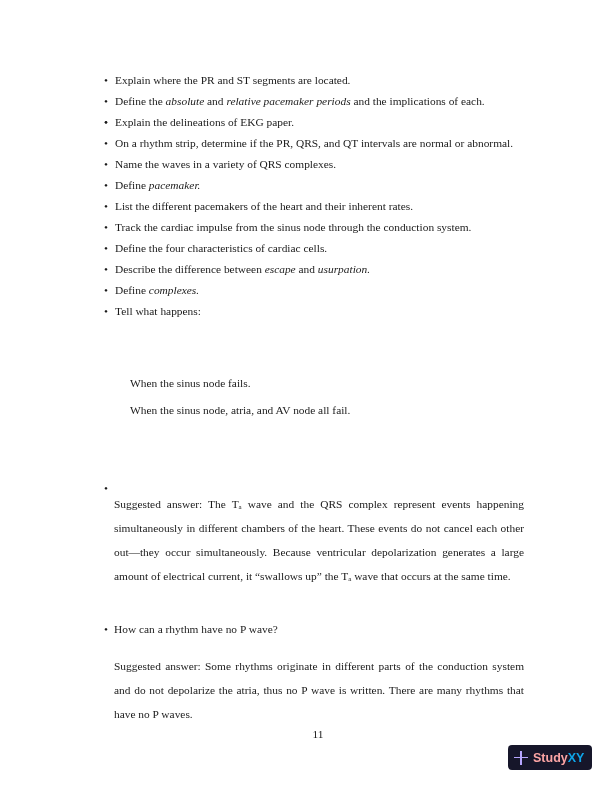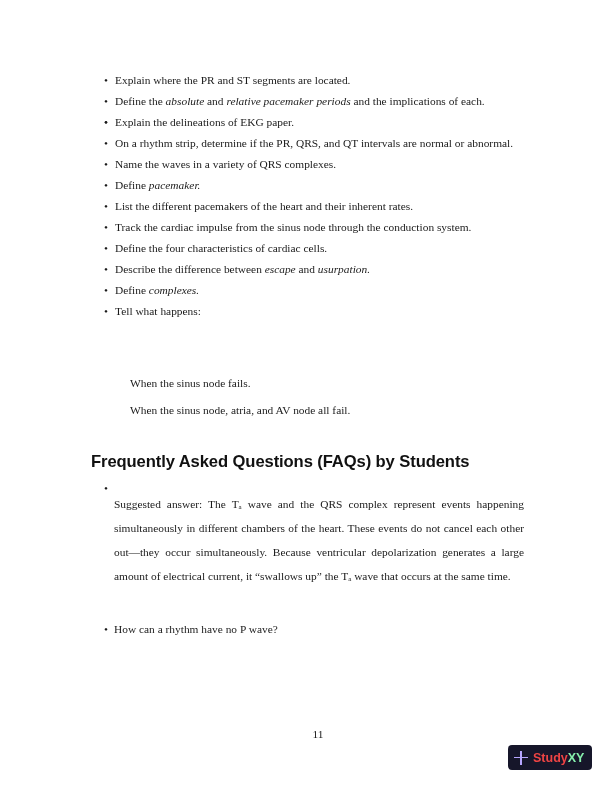--- a/index.html
+++ b/index.html
@@ -32,22 +32,22 @@
     .page-number { position: absolute; left: 12px; width: 612px; top: 728px; text-align: center; font-size: 11.4px; }
     .badge {
       position: absolute; left: 508px; top: 745px; width: 84px; height: 25px;
       background: #16162a; border-radius: 4px; display: flex; align-items: center;
       font-family: "Liberation Sans", sans-serif; font-weight: bold; font-size: 12.5px;
     }
     .badge .plus { width: 14px; height: 14px; margin-left: 6px; margin-right: 5px; position: relative; }
     .badge .plus::before, .badge .plus::after { content: ""; position: absolute; background: #b7a6ff; }
     .badge .plus::before { left: 6px; top: 0; width: 1.6px; height: 14px; }
     .badge .plus::after { left: 0; top: 6px; width: 14px; height: 1.6px; }
-    .badge .study { color: #ef4444; }
-    .badge .xy { color: #86efac; }
+    .badge .study { color: #fca5a5; }
+    .badge .xy { color: #0ea5e9; }
     em { font-style: italic; }
   </style>
 </head>
 <body>
 
 <div class="page">
   <ul class="obj-list" id="obj-list">
       <li class="obj-item"><span class="bullet">•</span><span><span>Explain where the PR and ST segments are located.</span></span></li>
       <li class="obj-item"><span class="bullet">•</span><span><span>Define the </span><em>absolute</em><span> and </span><em>relative pacemaker periods</em><span> and the implications of each.</span></span></li>
       <li class="obj-item"><span class="bullet">•</span></li>
@@ -61,29 +61,29 @@
       <li class="obj-item"><span class="bullet">•</span><span><span>Describe the difference between </span><em>escape</em><span> and </span><em>usurpation.</em></span></li>
       <li class="obj-item"><span class="bullet">•</span><span><span>Define </span><em>complexes.</em></span></li>
       <li class="obj-item"><span class="bullet">•</span><span><span>Tell what happens:</span></span></li>
     </ul>
 
   <ul class="sub-list">
     <li class="sub-item">When the sinus node fails.</li>
     <li class="sub-item">When the sinus node, atria, and AV node all fail.</li>
   </ul>
 
-  <h2 class="faq-heading">Frequently Asked Questions (FAQs) by Students</h2>
 
   <div class="faq" style="top:478px;">
     <div class="faq-q"><span class="bullet">•</span></div>
     <div class="faq-a"><span>Suggested answer: The T</span><sub class="s">a</sub><span> wave and the QRS complex represent events happening simultaneously in different chambers of the heart. These events do not cancel each other out—they occur simultaneously. Because ventricular depolarization generates a large amount of electrical current, it “swallows up” the T</span><sub class="s">a</sub><span> wave that occurs at the same time.</span></div>
   </div>
 
   <div class="faq" style="top:619px;">
     <div class="faq-q"><span class="bullet">•</span><span><span>How can a rhythm have no P wave?</span></span></div>
+    <div class="faq-a"><span>Suggested answer: Some rhythms originate in different parts of the conduction system and do not depolarize the atria, thus no P wave is written. There are many rhythms that have no P waves.</span></div>
   </div>
 
   <div class="page-number">11</div>
 
   <div class="badge">
     <span class="plus"></span>
     <span class="study">Study</span>
       <span class="xy">XY</span>
   </div>
 </div>

